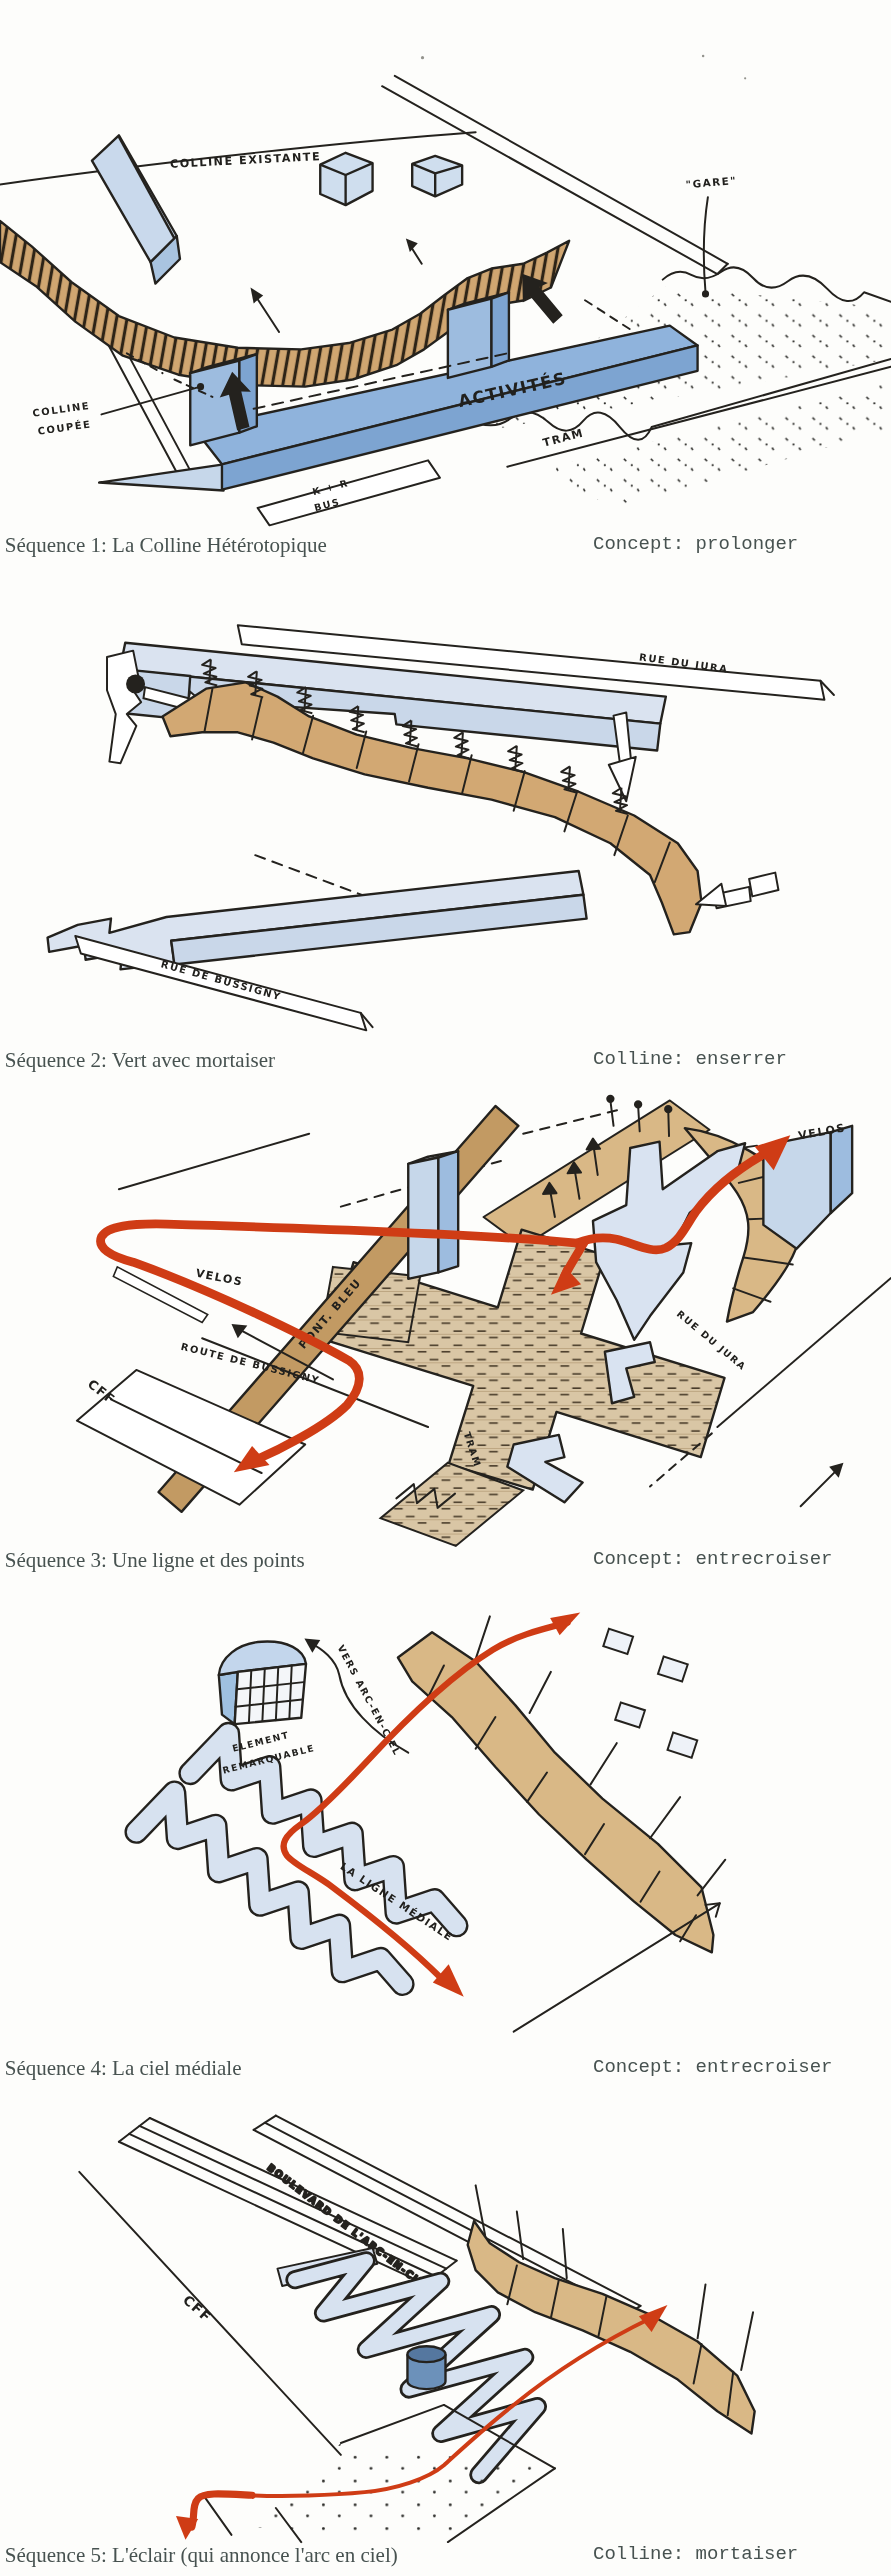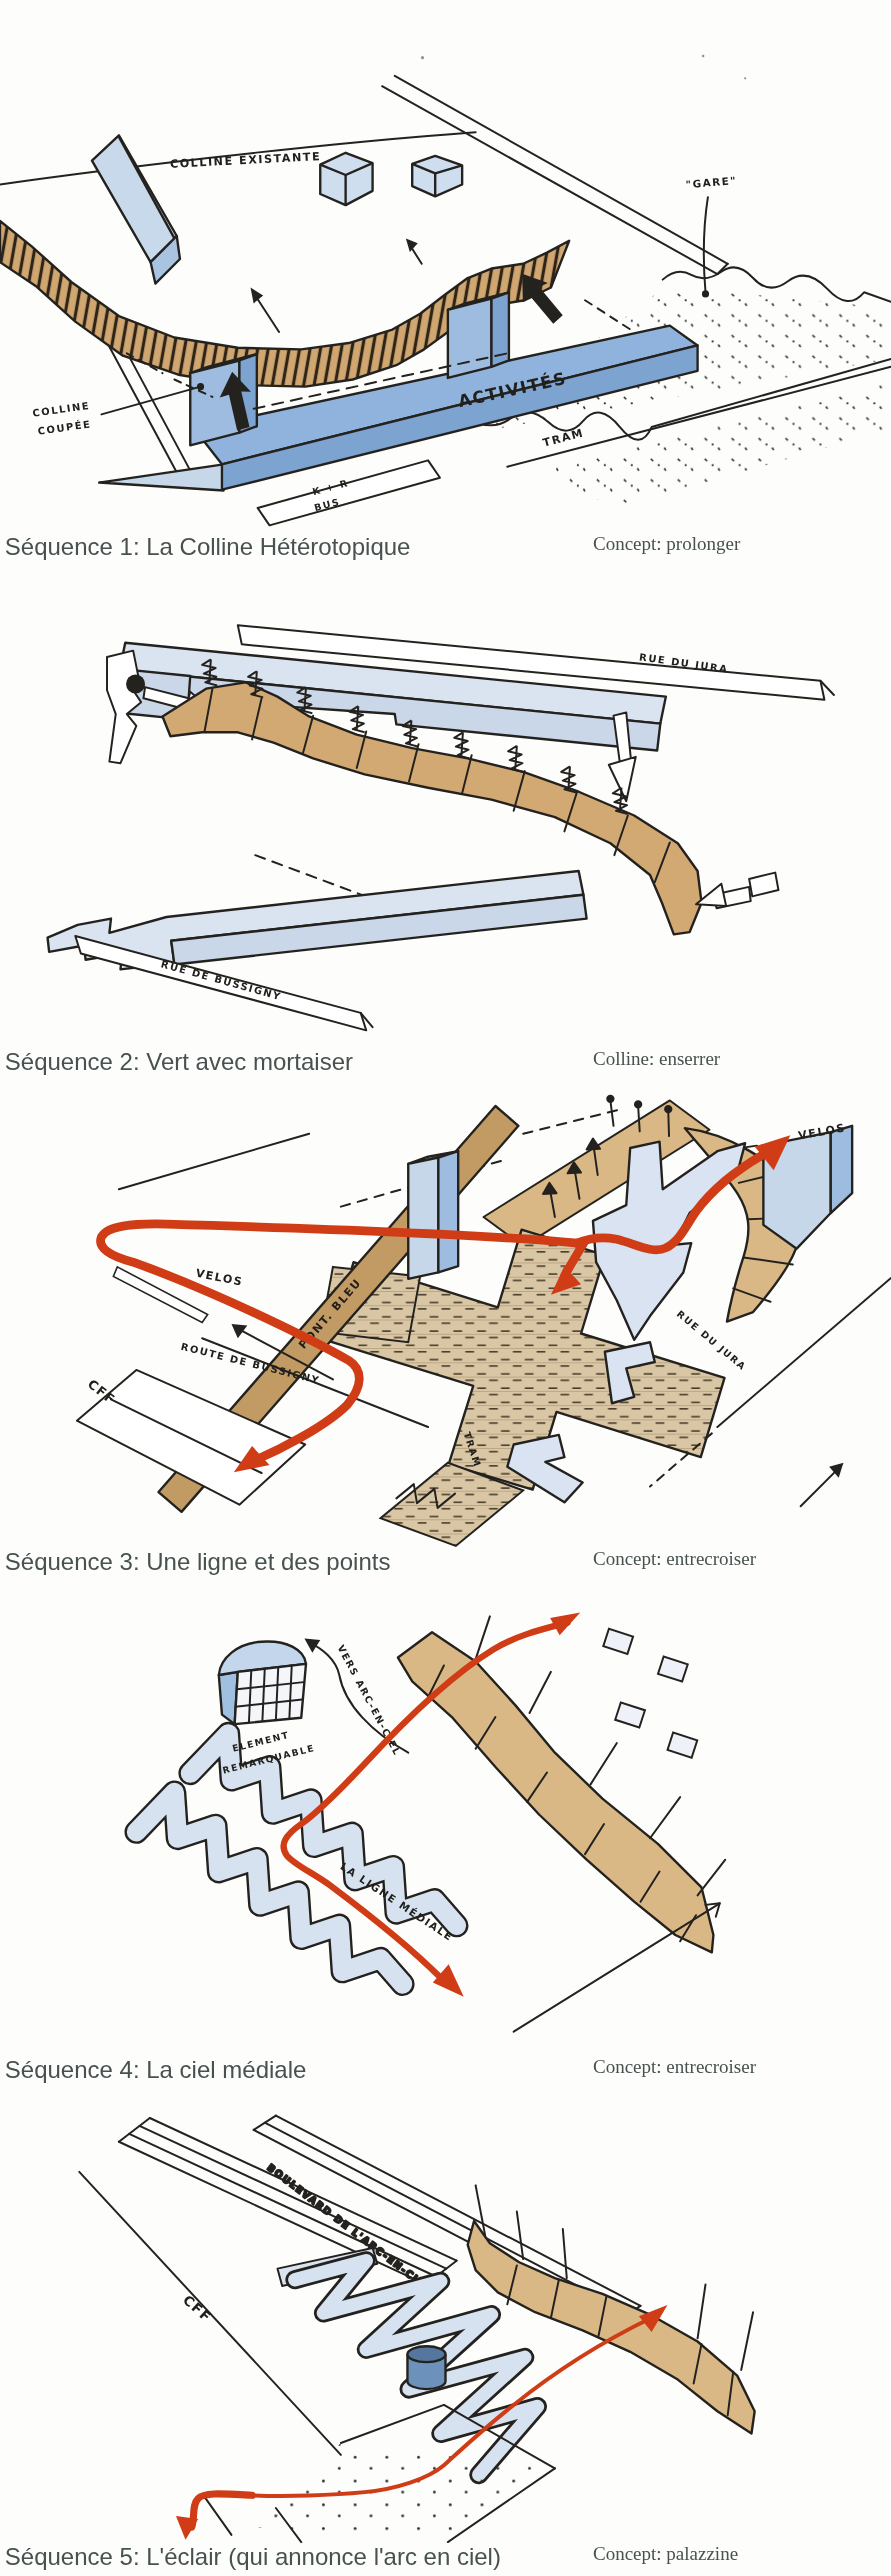--- a/index.html
+++ b/index.html
@@ -1,22 +1,22 @@
 <!DOCTYPE html>
 <html style="font-size:12.7px"><head>
 <meta charset="utf-8">
 <style>
   html,body{margin:0;padding:0;background:#ffffff;}
   #page{position:relative;width:891px;height:2576px;background:#fdfdfb;overflow:hidden;
         font-family:"Liberation Sans",sans-serif;}
   .diagram{position:absolute;left:0;display:block;}
   .caption-row{position:absolute;width:891px;height:28.6px;}
-  .caption-seq{position:absolute;left:4.8px;top:0;font-family:Liberation Sans, sans-serif;
-               font-size:24px;color:#475250;white-space:nowrap;}
-  .caption-concept{position:absolute;left:593px;top:0;font-family:Liberation Serif, serif;
+  .caption-seq{position:absolute;left:4.8px;top:0;font-family:Liberation Serif, serif;
+               font-size:21px;color:#475250;white-space:nowrap;}
+  .caption-concept{position:absolute;left:593px;top:0;font-family:Liberation Mono, monospace;
                font-size:19px;color:#475250;white-space:nowrap;}
   svg{overflow:visible;}
   .ink{stroke:#24221e;fill:none;stroke-width:2.5;stroke-linecap:round;stroke-linejoin:round;}
   .hand{font-family:"DejaVu Sans",sans-serif;font-weight:700;letter-spacing:2px;fill:#21201d;}
   text{user-select:none;}
 </style>
 </head>
 <body>
 
 <div id="page">
@@ -480,17 +480,17 @@
     <g>
       <path d="M822,2922 C760,2952 700,2990 648,3032 C610,3062 580,3090 560,3108 C540,3125 500,3138 460,3142 C420,3146 360,3148 318,3146" fill="none" stroke="#cf3c15" stroke-width="5" stroke-linecap="round"></path>
       <path d="M318,3146 C280,3144 258,3142 250,3150 C242,3158 246,3172 242,3186" fill="none" stroke="#cf3c15" stroke-width="9" stroke-linecap="round"></path>
       <polygon points="842,2906 806,2920 822,2940" fill="#cf3c15"></polygon>
       <polygon points="234,3202 222,3172 250,3176" fill="#cf3c15"></polygon>
     </g>
   </svg>
 
   <div class="caption-row" style="top:2543px">
     <div class="caption-seq">Séquence 5: L'éclair (qui annonce l'arc en ciel)</div>
-    <div class="caption-concept">Concept: palazzine</div>
+    <div class="caption-concept">Colline: mortaiser</div>
   </div>
 
 </div>
 
 
 </body></html>

